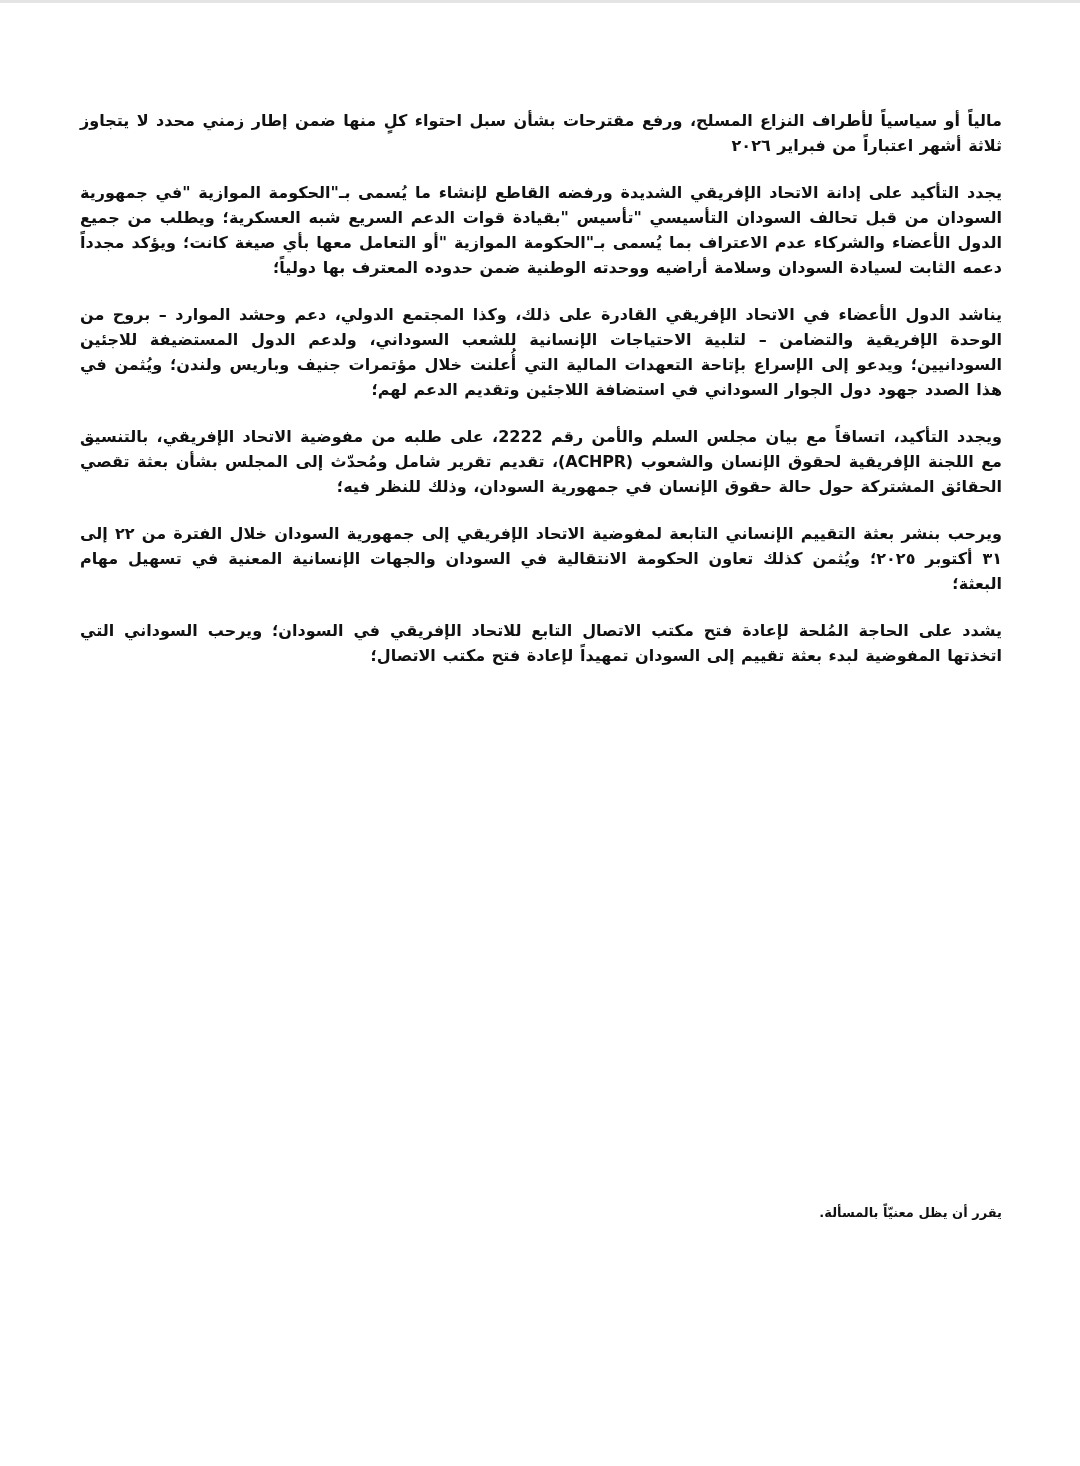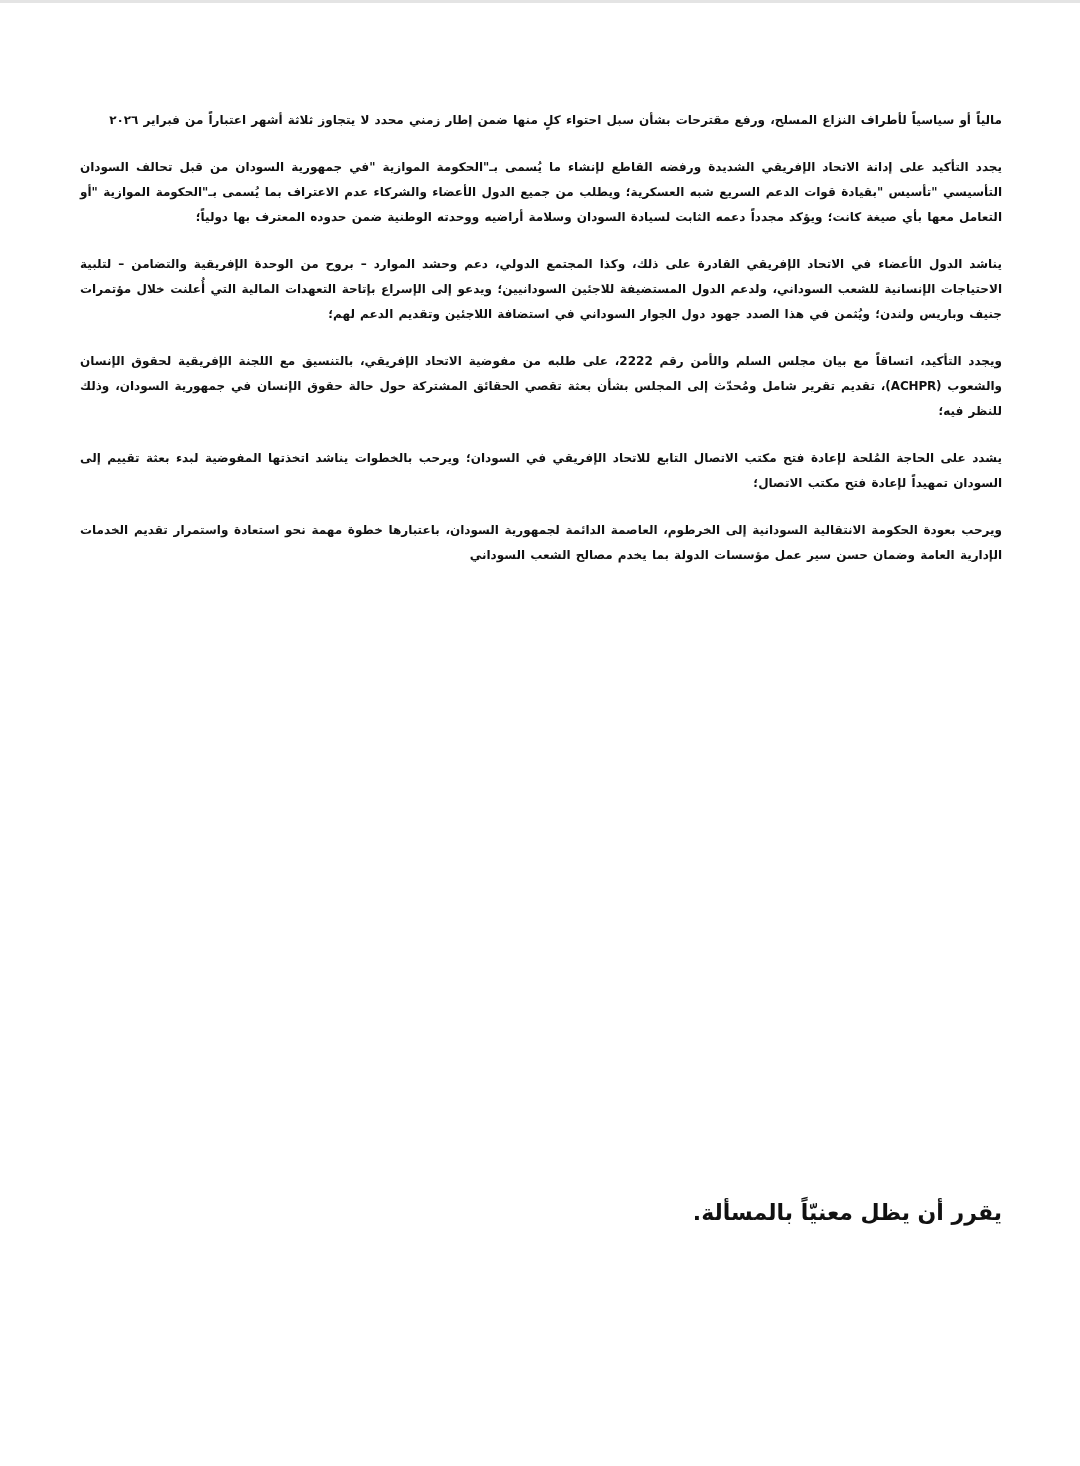--- a/index.html
+++ b/index.html
@@ -25,46 +25,46 @@
     .page {
       position: absolute;
       top: 108px;
       right: 78px;
       width: 922px;
       direction: rtl;
       text-align: justify;
       text-align-last: right;
     }
     .para {
-      font-size: 12px;
+      font-size: 16px;
       font-weight: bold;
       line-height: 25px;
       margin: 0 0 22px 0;
       letter-spacing: -0.2px;
       word-spacing: 1px;
     }
     .para.first { margin-bottom: 22px; }
     .decision {
       position: absolute;
       top: 1200px;
       right: 78px;
       direction: rtl;
-      font-size: 22px;
+      font-size: 13px;
       font-weight: bold;
       line-height: 26px;
       color: #111111;
     }
   </style>
 </head>
 <body>
 
 <div class="top-strip"></div>
 
 <main class="page">
   <p class="para first">مالياً أو سياسياً لأطراف النزاع المسلح، ورفع مقترحات بشأن سبل احتواء كلٍ منها ضمن إطار زمني محدد لا يتجاوز ثلاثة أشهر اعتباراً من فبراير ٢٠٢٦</p>
   <p class="para">يجدد التأكيد على إدانة الاتحاد الإفريقي الشديدة ورفضه القاطع لإنشاء ما يُسمى بـ"الحكومة الموازية "في جمهورية السودان من قبل تحالف السودان التأسيسي "تأسيس "بقيادة قوات الدعم السريع شبه العسكرية؛ ويطلب من جميع الدول الأعضاء والشركاء عدم الاعتراف بما يُسمى بـ"الحكومة الموازية "أو التعامل معها بأي صيغة كانت؛ ويؤكد مجدداً دعمه الثابت لسيادة السودان وسلامة أراضيه ووحدته الوطنية ضمن حدوده المعترف بها دولياً؛</p>
   <p class="para">يناشد الدول الأعضاء في الاتحاد الإفريقي القادرة على ذلك، وكذا المجتمع الدولي، دعم وحشد الموارد – بروح من الوحدة الإفريقية والتضامن – لتلبية الاحتياجات الإنسانية للشعب السوداني، ولدعم الدول المستضيفة للاجئين السودانيين؛ ويدعو إلى الإسراع بإتاحة التعهدات المالية التي أُعلنت خلال مؤتمرات جنيف وباريس ولندن؛ ويُثمن في هذا الصدد جهود دول الجوار السوداني في استضافة اللاجئين وتقديم الدعم لهم؛</p>
   <p class="para">ويجدد التأكيد، اتساقاً مع بيان مجلس السلم والأمن رقم 2222، على طلبه من مفوضية الاتحاد الإفريقي، بالتنسيق مع اللجنة الإفريقية لحقوق الإنسان والشعوب (ACHPR)، تقديم تقرير شامل ومُحدّث إلى المجلس بشأن بعثة تقصي الحقائق المشتركة حول حالة حقوق الإنسان في جمهورية السودان، وذلك للنظر فيه؛</p>
-  <p class="para">يشدد على الحاجة المُلحة لإعادة فتح مكتب الاتصال التابع للاتحاد الإفريقي في السودان؛ ويرحب بالخطوات يناشد اتخذتها المفوضية لبدء بعثة تقييم إلى السودان تمهيداً لإعادة فتح مكتب الاتصال؛</p>
-  <p class="para">ويرحب بعودة الحكومة الانتقالية السودانية إلى الخرطوم، العاصمة الدائمة لجمهورية السودان، باعتبارها خطوة مهمة نحو استعادة واستمرار تقديم الخدمات الإدارية العامة وضمان حسن سير عمل مؤسسات الدولة بما يخدم مصالح الشعب السوداني</p>
+  <p class="para">ويرحب بنشر بعثة التقييم الإنساني التابعة لمفوضية الاتحاد الإفريقي إلى جمهورية السودان خلال الفترة من ٢٢ إلى ٣١ أكتوبر ٢٠٢٥؛ ويُثمن كذلك تعاون الحكومة الانتقالية في السودان والجهات الإنسانية المعنية في تسهيل مهام البعثة؛</p>
+  <p class="para">يشدد على الحاجة المُلحة لإعادة فتح مكتب الاتصال التابع للاتحاد الإفريقي في السودان؛ ويرحب السوداني التي اتخذتها المفوضية لبدء بعثة تقييم إلى السودان تمهيداً لإعادة فتح مكتب الاتصال؛</p>
 </main>
 
 <div class="decision">يقرر أن يظل معنيّاً بالمسألة.</div>
 
 </body></html>

